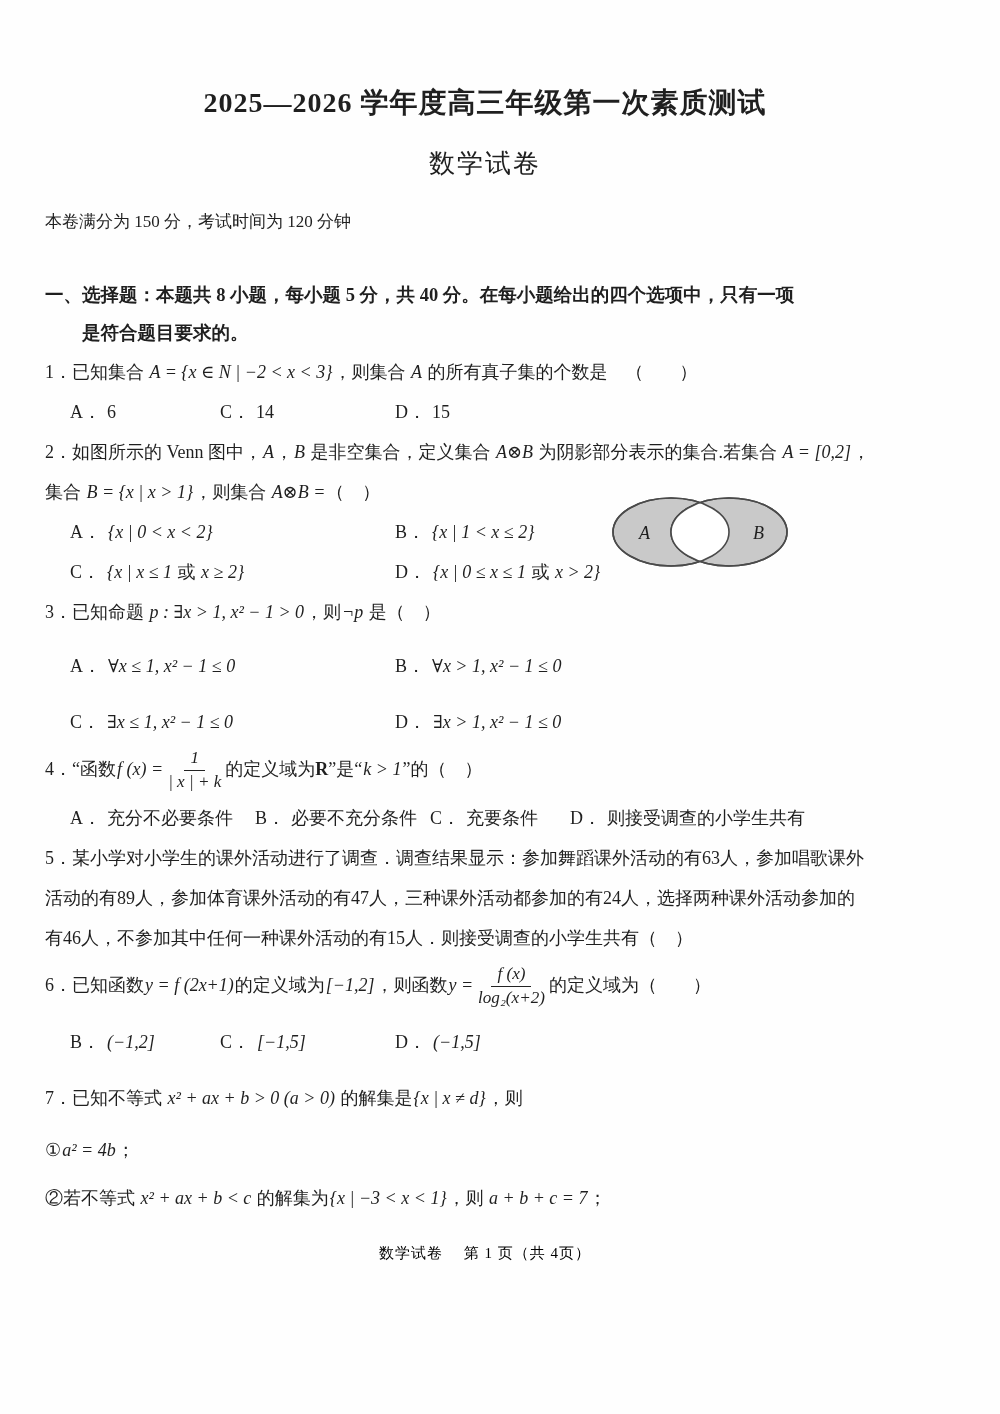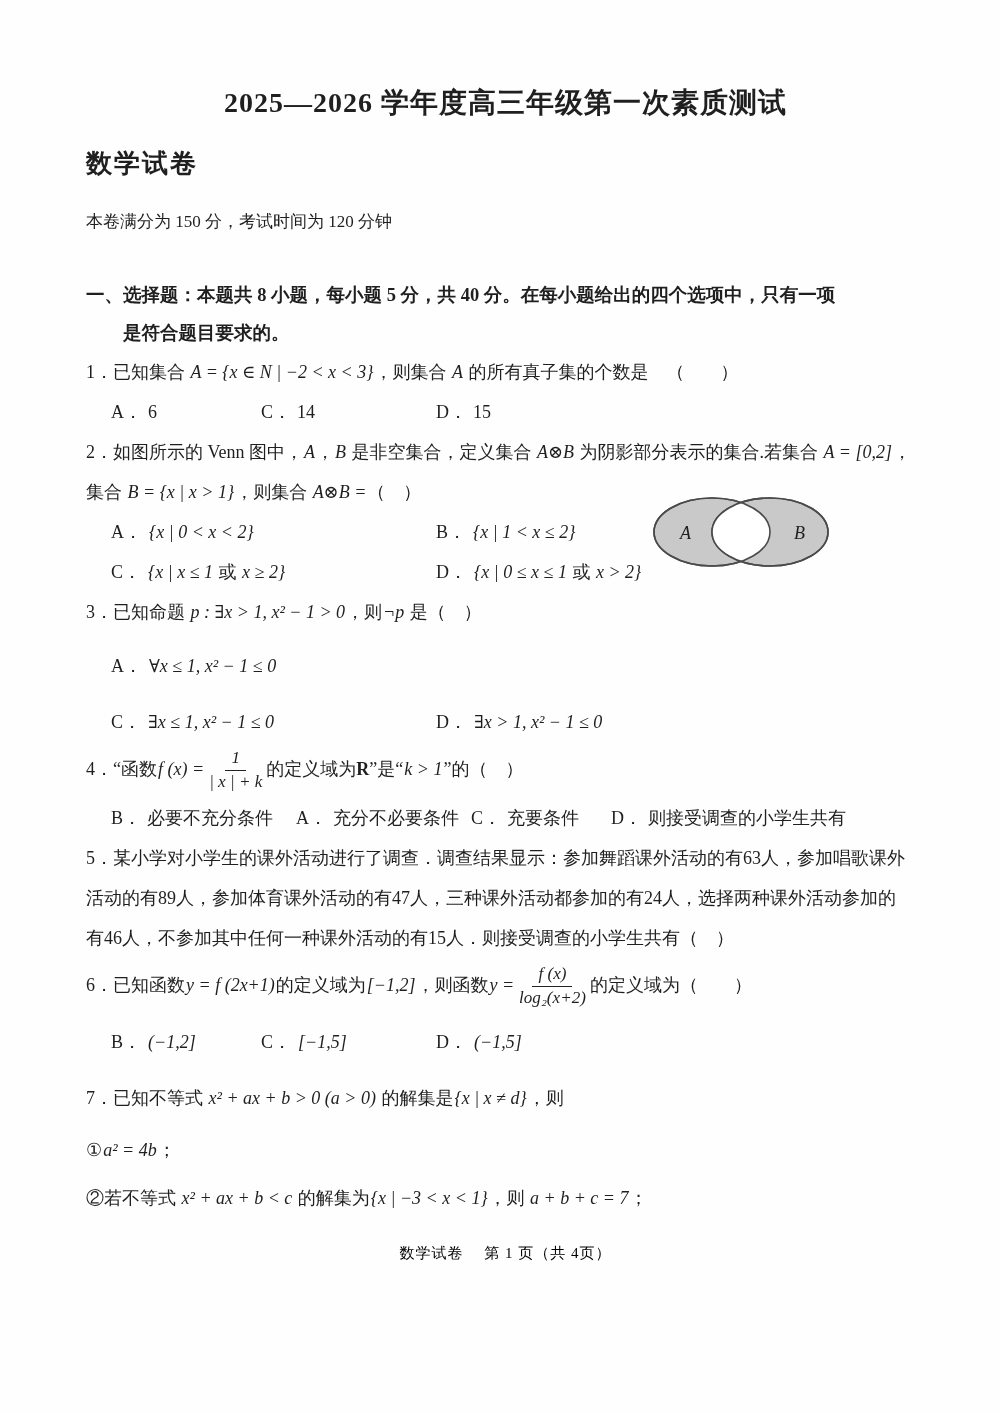--- a/index.html
+++ b/index.html
@@ -1,28 +1,28 @@
 <!DOCTYPE html>
 <html><head>
 <meta charset="utf-8">
 <style>
   html,body{margin:0;padding:0;background:#ffffff;}
   .page{
     width:1000px;height:1414px;box-sizing:border-box;
-    padding:86px 75px 20px 86px;
+    padding:86px 75px 20px 45px;
     background:#fefefe;color:#1f1f1f;
     font-family:"Liberation Serif","DejaVu Serif",serif;
     font-size:18px;overflow:hidden;position:relative;
   }
   .title{
     text-align:center;font-size:28px;line-height:34px;font-weight:bold;
     margin:0 0 28px 0;letter-spacing:1px;
   }
   .subtitle{
-    text-align:left;font-size:26px;line-height:32px;font-weight:bold;
+    text-align:center;font-size:26px;line-height:32px;font-weight:normal;
     margin:0 0 30px 0;letter-spacing:2px;
   }
   .info{
     font-size:17px;line-height:24px;margin:0 0 42px 0;
   }
   .section-head{font-weight:bold;font-size:18.5px;}
   .section-head .line{line-height:38px;}
   .section-head .line2{padding-left:37px;}
   .qblock{margin:0;}
   .q-line{line-height:40px;}
@@ -109,20 +109,21 @@
       <ellipse cx="124" cy="42" rx="58" ry="34" fill="none" stroke="#4a4a4a" stroke-width="1.6"></ellipse>
       <text x="34" y="49" font-size="18" font-style="italic" fill="#1f1f1f">A</text>
       <text x="148" y="49" font-size="18" font-style="italic" fill="#1f1f1f">B</text>
     </svg>
   </div>
 
   <div class="qblock q3">
     <div class="q-line"><span class="run t">3．已知命题 </span><span class="run m">p : ∃x &gt; 1, x² − 1 &gt; 0</span><span class="run t">，则</span><span class="run m">¬p</span><span class="run t"> 是（　）</span></div>
     <div class="opts-row opts2">
       <div class="opt"><span class="opt-label">A．</span><span class="opt-content"><span class="run m">∀x ≤ 1, x² − 1 ≤ 0</span></span></div>
+      <div class="opt"><span class="opt-label">B．</span><span class="opt-content"><span class="run m">∀x &gt; 1, x² − 1 ≤ 0</span></span></div>
     </div>
     <div class="opts-row opts2 row-cd">
       <div class="opt"><span class="opt-label">C．</span><span class="opt-content"><span class="run m">∃x ≤ 1, x² − 1 ≤ 0</span></span></div>
       <div class="opt"><span class="opt-label">D．</span><span class="opt-content"><span class="run m">∃x &gt; 1, x² − 1 ≤ 0</span></span></div>
     </div>
   </div>
 
   <div class="qblock q4">
     <div class="q-line tall">
         <span class="run t">4．“函数 </span>
@@ -131,22 +132,22 @@
           <span class="num">1</span>
           <span class="den">| x | + k</span>
         </span>
         <span class="run t"> 的定义域为 </span>
         <span class="run b">R</span>
         <span class="run t">”是“</span>
         <span class="run m">k &gt; 1</span>
         <span class="run t">”的（　）</span>
       </div>
     <div class="opts-row optsq4 q4-opts">
+      <div class="opt"><span class="opt-label">A．</span><span class="opt-content"><span class="run t">充分不必要条件</span></span></div>
       <div class="opt"><span class="opt-label">B．</span><span class="opt-content"><span class="run t">必要不充分条件</span></span></div>
-      <div class="opt"><span class="opt-label">A．</span><span class="opt-content"><span class="run t">充分不必要条件</span></span></div>
       <div class="opt"><span class="opt-label">C．</span><span class="opt-content"><span class="run t">充要条件</span></span></div>
       <div class="opt"><span class="opt-label">D．</span><span class="opt-content"><span class="run t">则接受调查的小学生共有</span></span></div>
     </div>
   </div>
 
   <div class="qblock q5">
     <div class="q-line"><span class="run t">5．某小学对小学生的课外活动进行了调查．调查结果显示：参加舞蹈课外活动的有63人，参加唱歌课外</span></div>
     <div class="q-line"><span class="run t">活动的有89人，参加体育课外活动的有47人，三种课外活动都参加的有24人，选择两种课外活动参加的</span></div>
     <div class="q-line"><span class="run t">有46人，不参加其中任何一种课外活动的有15人．则接受调查的小学生共有（　）</span></div>
   </div>

